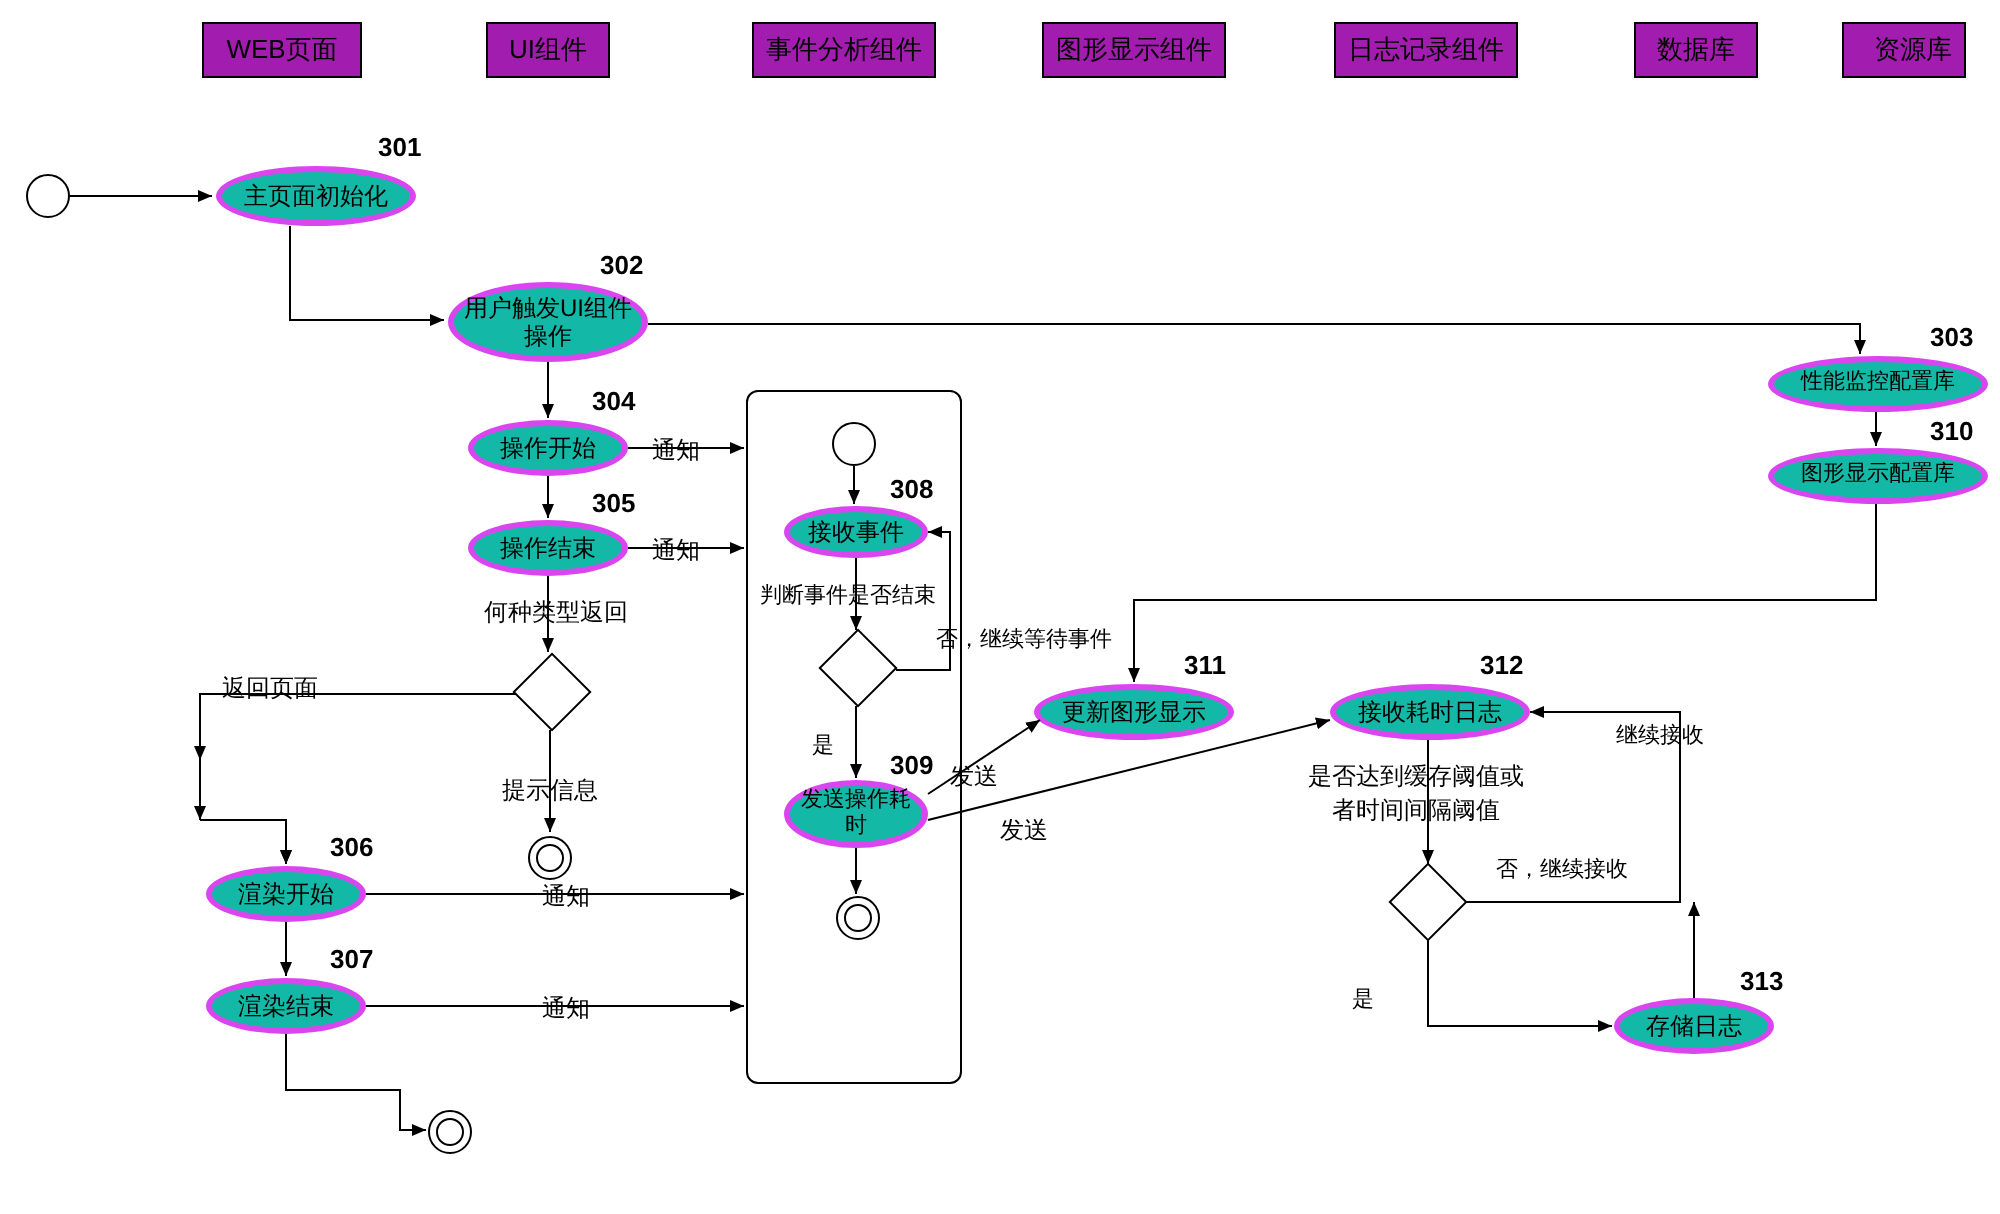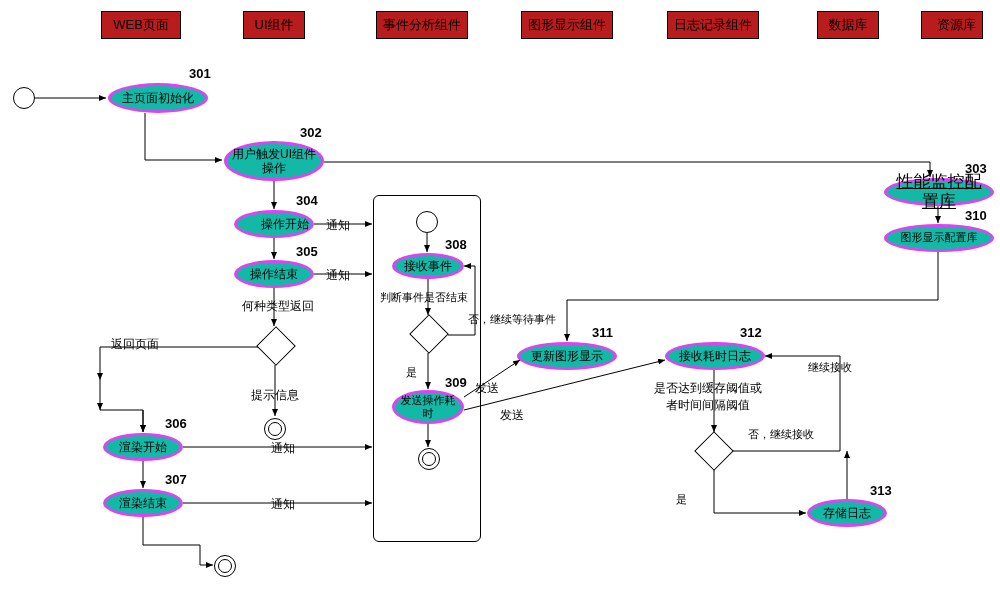--- a/index.html
+++ b/index.html
@@ -9,21 +9,21 @@
     background: #fff;
     font-family: "Microsoft YaHei", "SimSun", sans-serif;
     font-size: 12px;
     color: #000;
     position: relative;
   }
   svg { position: absolute; top: 0; left: 0; }
   .lane-box {
     position: absolute;
     border: 1px solid #000;
-    background: #b91c1c;
+    background: #a21caf;
     text-align: center;
     padding: 4px 6px;
     font-size: 13px;
   }
   .node-ellipse {
     position: absolute;
     border: 3px solid #d946ef;
     background: #14b8a6;
     border-radius: 50%;
     display: flex;
@@ -99,26 +99,26 @@
 <div class="node-ellipse" style="left:108px; top:83px; width:100px; height:30px;">
     <span>主页面初始化</span>
   </div>
 <div class="node-num" style="left:189px; top:66px;">301</div>
 
 <div class="node-ellipse" style="left:224px; top:141px; width:100px; height:40px;">
     <span>用户触发UI组件操作</span>
   </div>
 <div class="node-num" style="left:300px; top:125px;">302</div>
 
-<div class="node-ellipse" style="left:884px; top:178px; width:110px; height:28px; font-size:17px;text-decoration:underline;">
+<div class="node-ellipse" style="left:884px; top:178px; width:110px; height:28px; font-size:11px;">
     <span>性能监控配置库</span>
   </div>
 <div class="node-num" style="left:965px; top:161px;">303</div>
 
-<div class="node-ellipse" style="left:234px; top:210px; width:80px; height:28px;justify-content:flex-end;">
+<div class="node-ellipse" style="left:234px; top:210px; width:80px; height:28px;">
     <span>操作开始</span>
   </div>
 <div class="node-num" style="left:296px; top:193px;">304</div>
 
 <div class="node-ellipse" style="left:234px; top:260px; width:80px; height:28px;">
     <span>操作结束</span>
   </div>
 <div class="node-num" style="left:296px; top:244px;">305</div>
 
 <div class="diamond" style="left:262px; top:332px;"></div>

